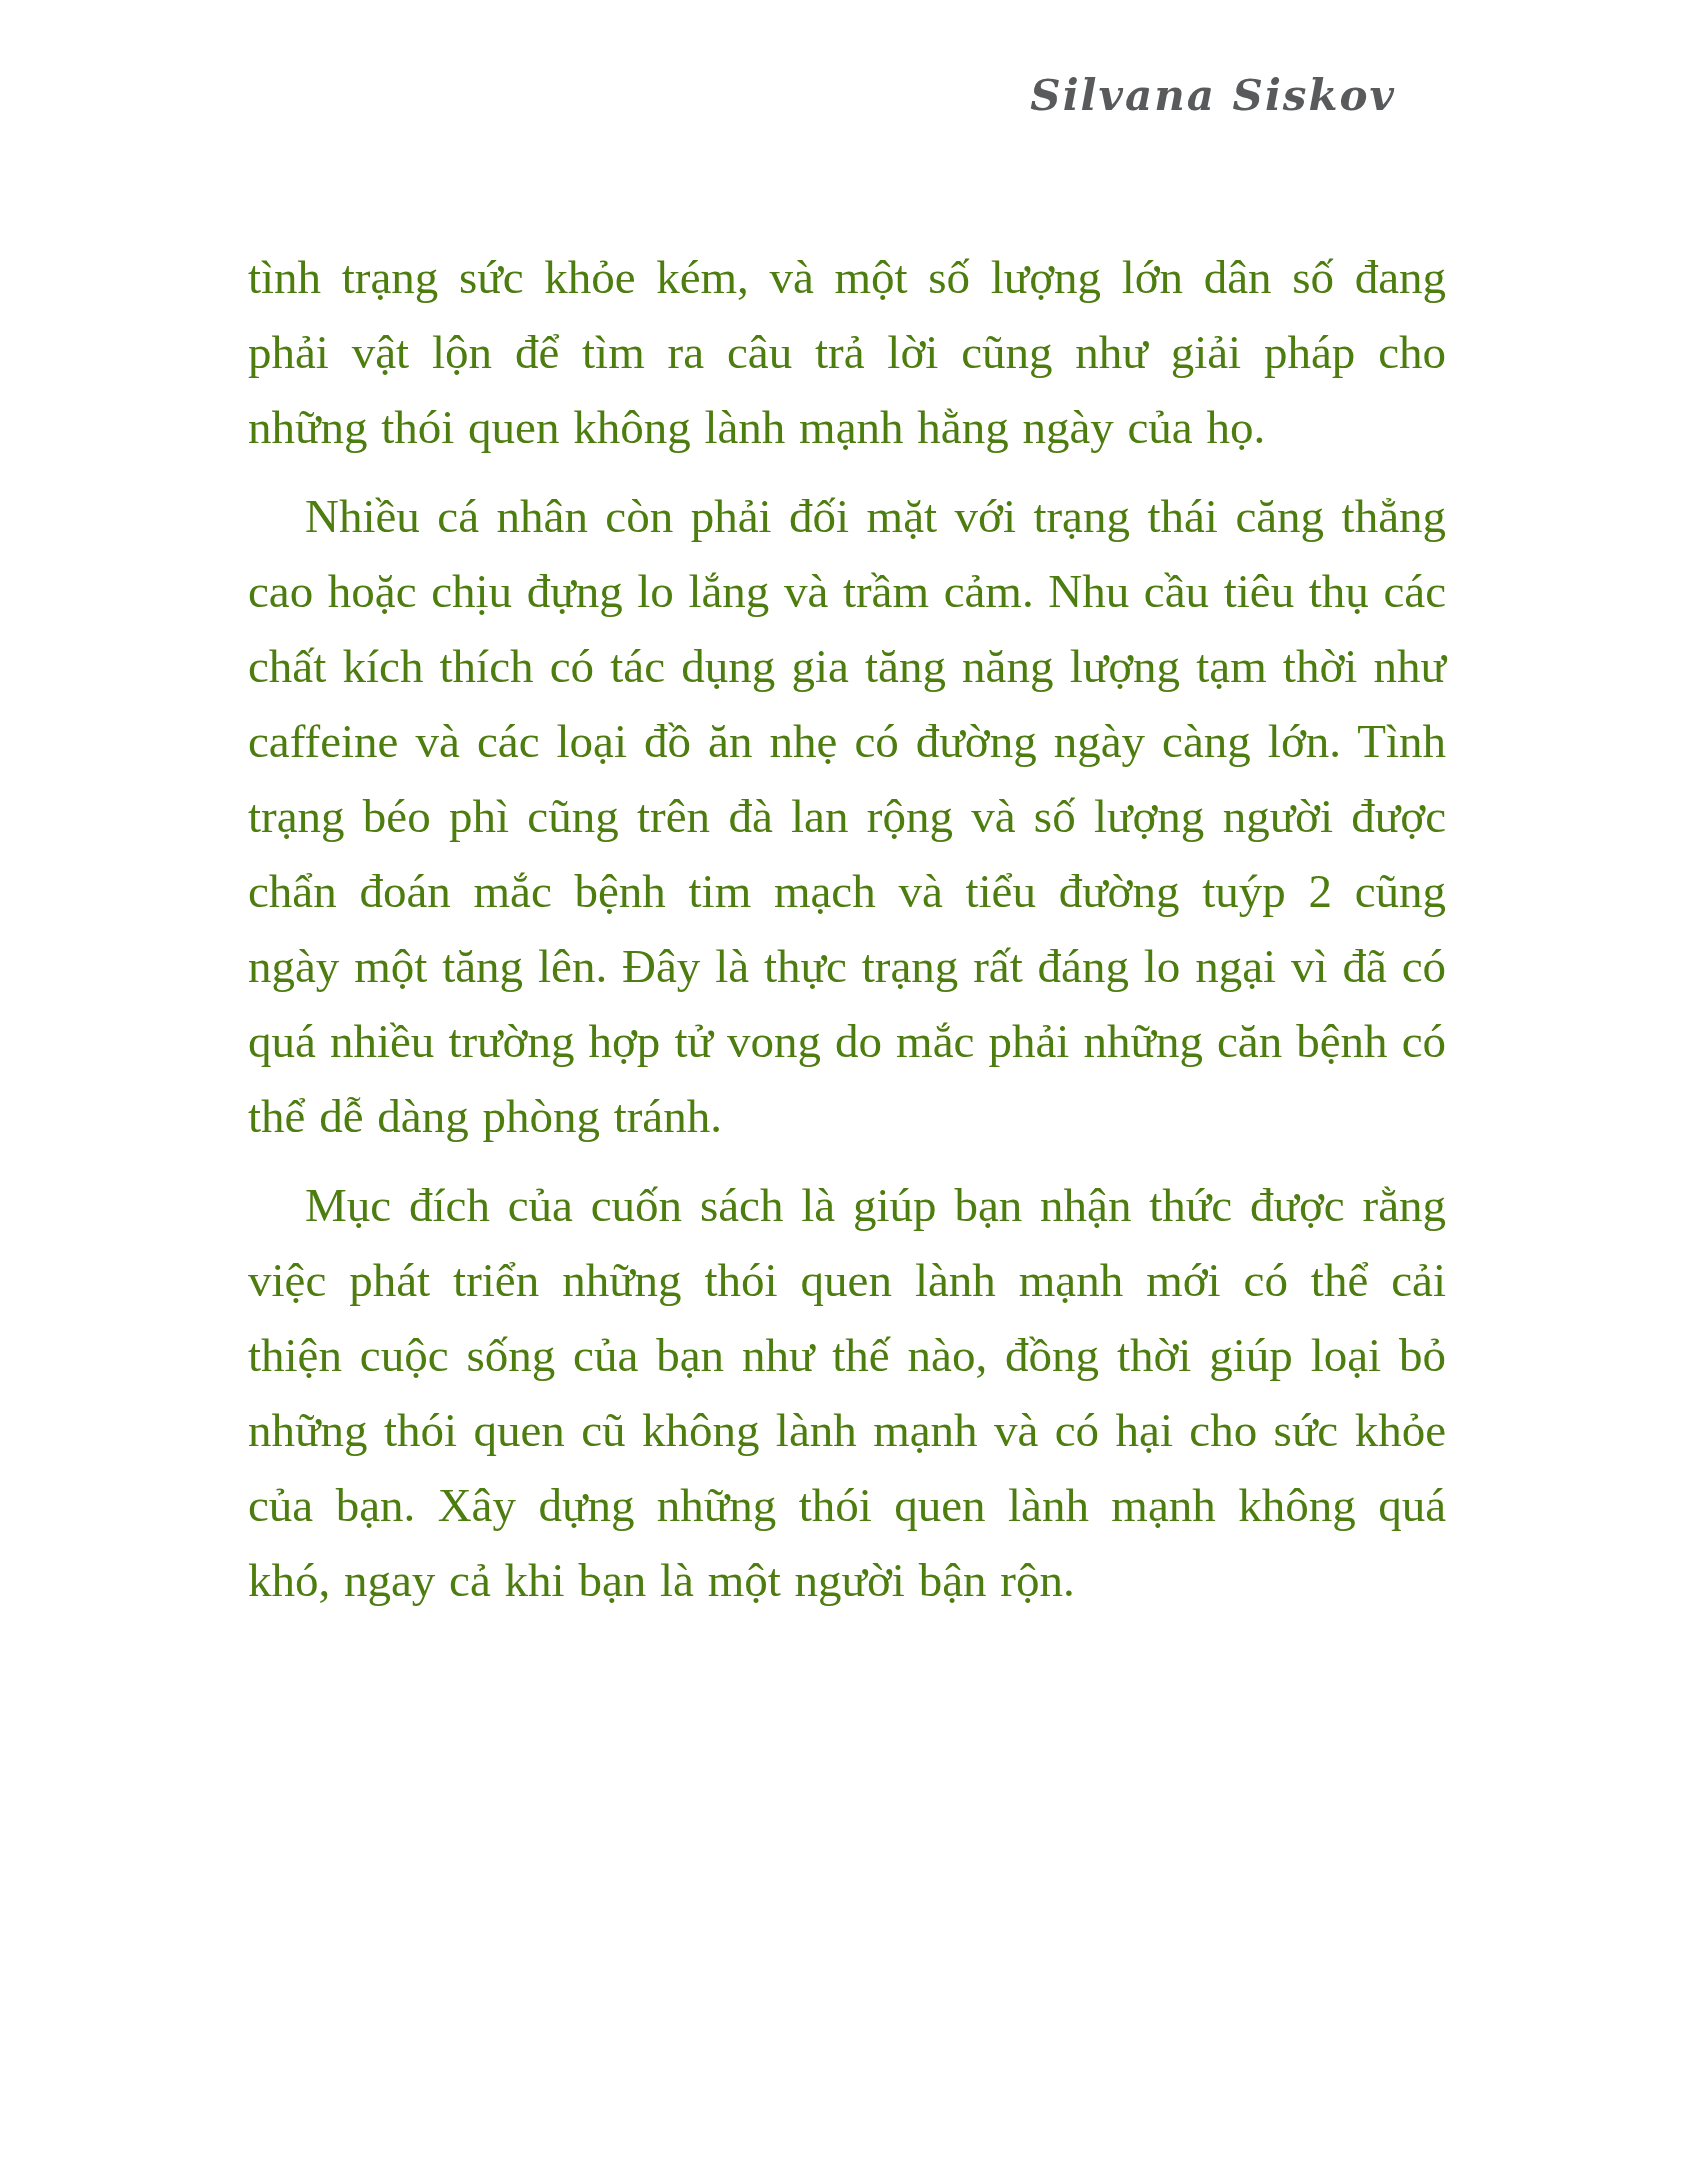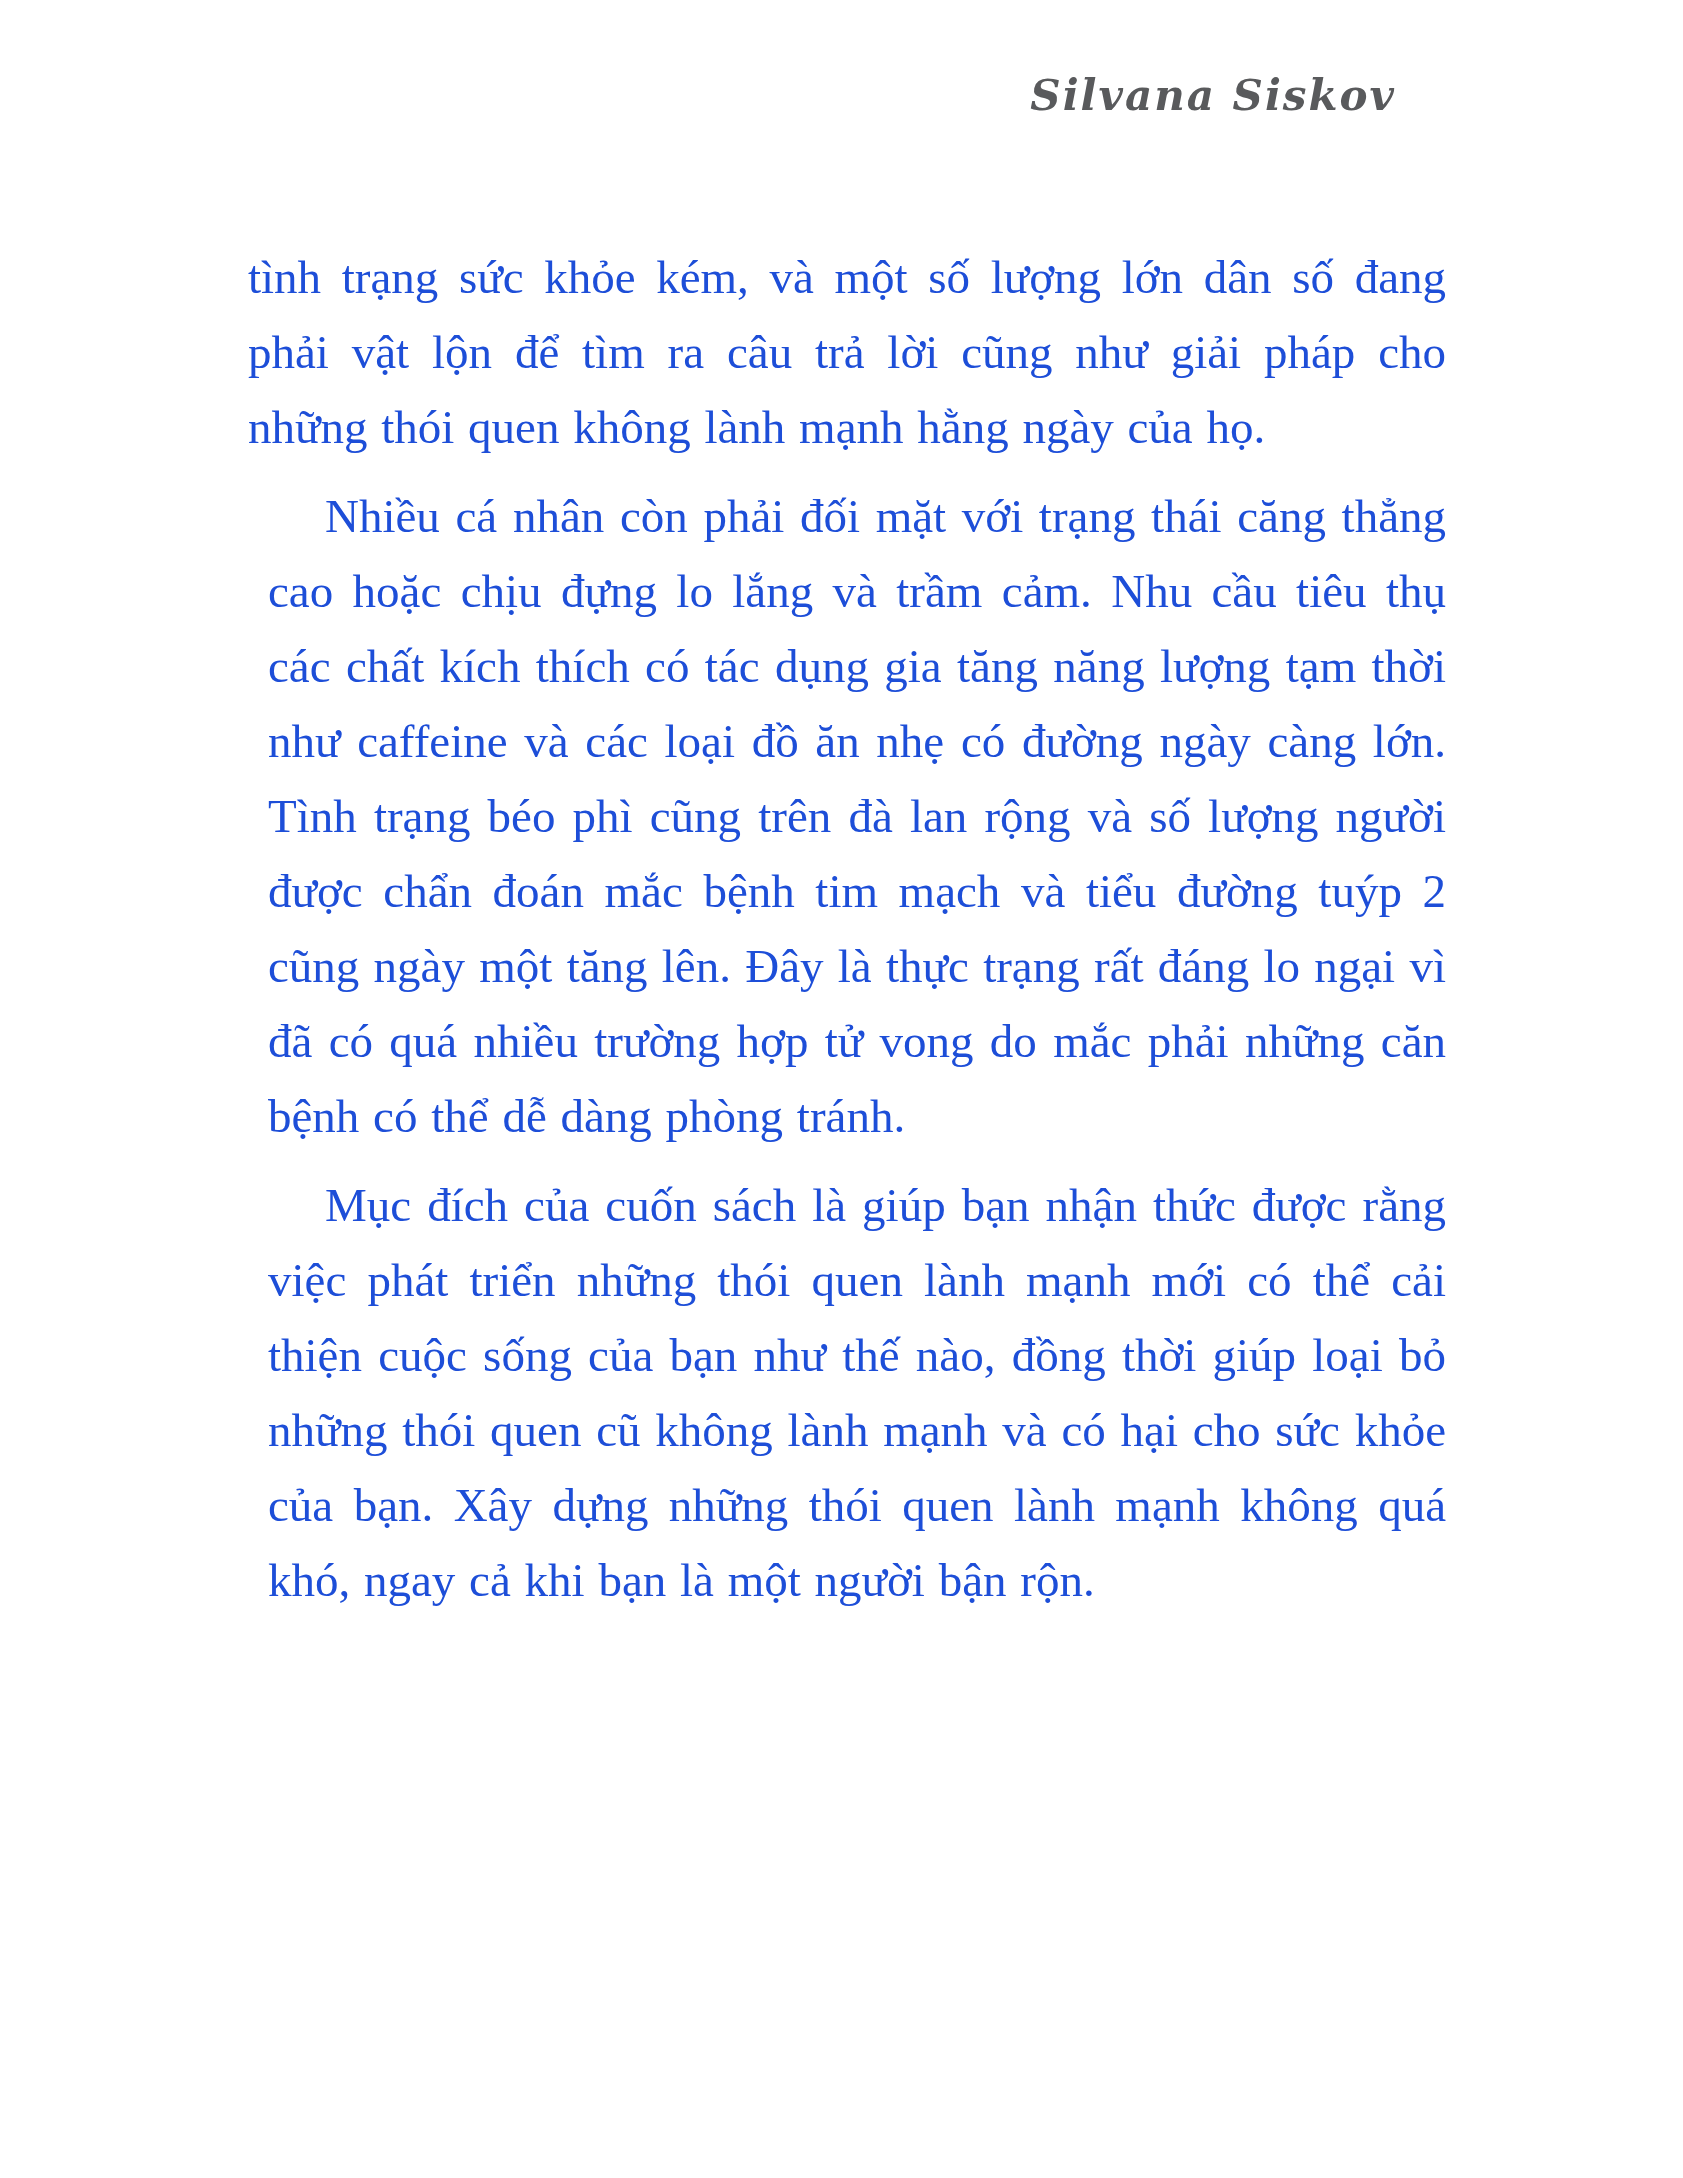--- a/index.html
+++ b/index.html
@@ -30,30 +30,29 @@
     letter-spacing: 2px;
     color: #595a5c;
   }
   .body-text {
     position: absolute;
     top: 240px;
     left: 248px;
     width: 1198px;
     font-size: 47px;
     line-height: 75px;
-    color: #1d4ed8;
+    color: #4d7c0f;
     text-align: justify;
   }
   .body-text p {
     margin: 0 0 14px 0;
     word-spacing: 2px;
   }
   .body-text p.indent {
     text-indent: 57px;
-    margin-left: 20px;
   }
   .page-number {
     position: absolute;
     top: 1984px;
     left: 0;
     width: 1683px;
     text-align: center;
     font-family: Liberation Sans, sans-serif;
     font-size: 38px;
     color: #3c3c3c;

